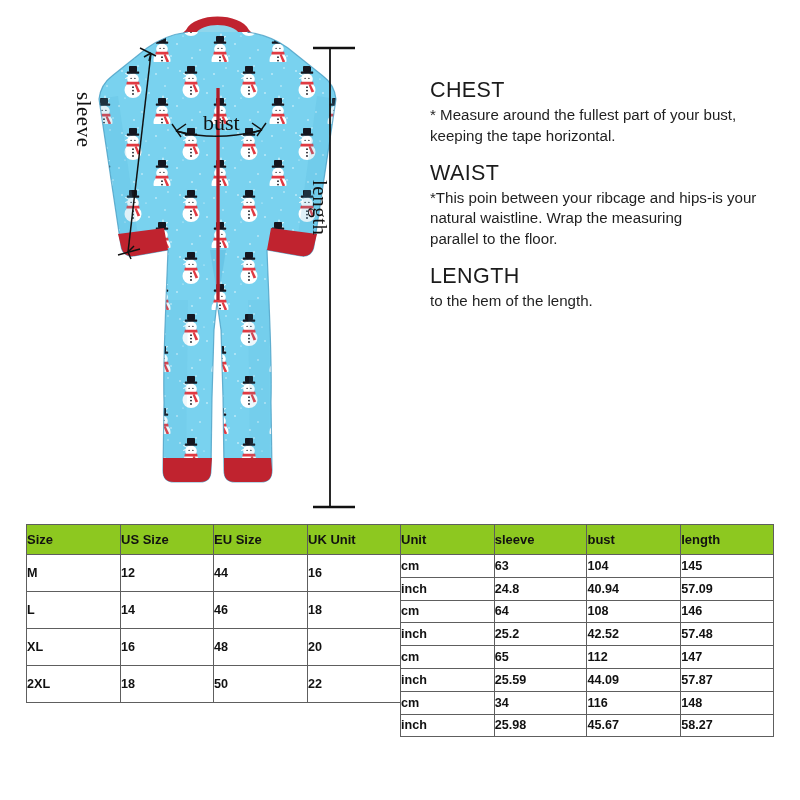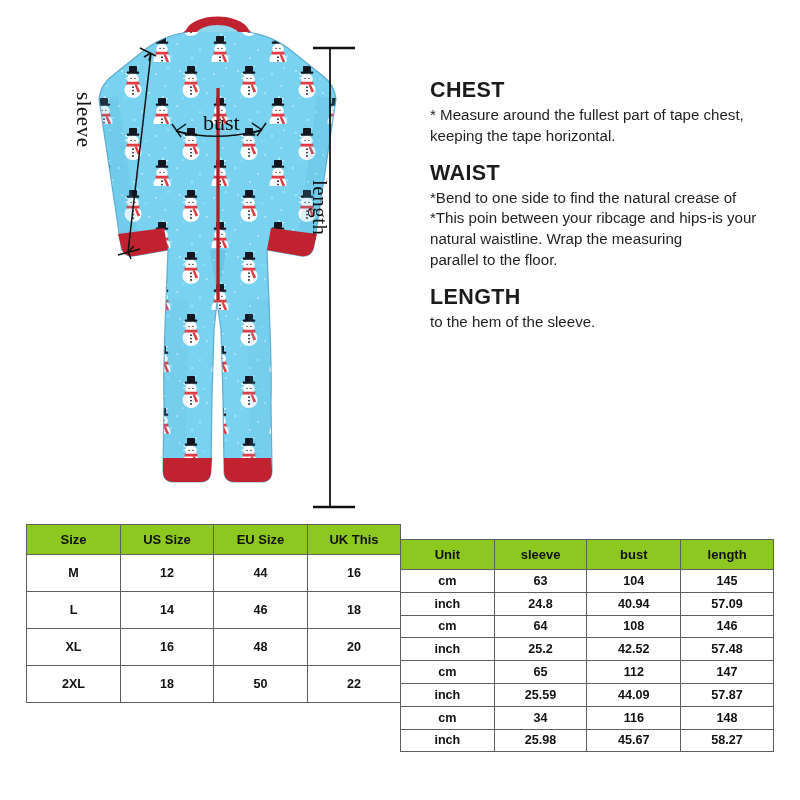--- a/index.html
+++ b/index.html
@@ -25,40 +25,40 @@
   #label-length {
     left: 332px; top: 180px; font-size: 21px; letter-spacing: .5px;
     transform: rotate(90deg); transform-origin: left top; white-space: nowrap;
   }
 
   
   #instructions { position: absolute; left: 430px; top: 78px; width: 350px; }
   .instr-block { margin-bottom: 14px; }
   .instr-title {
     font-size: 21.5px; color: #1b1b1b; letter-spacing: .4px;
-    margin-bottom: 2px; font-weight: 700;
+    margin-bottom: 2px; font-weight: 400;
   }
   .instr-body { font-size: 15.1px; color: #1f1f1f; line-height: 1.38; }
   .instr-body p { margin: 0; }
 
   
   #size-table-wrap { position: absolute; left: 26px; top: 524px; width: 748px; }
   table.size-table { border-collapse: collapse; table-layout: fixed; }
   .size-table td, .size-table th {
     border: 1px solid #5e5e5e;
-    text-align: center;
+    text-align: left;
     vertical-align: middle;
     font-size: 12.6px;
     font-weight: bold;
     color: #111;
     padding: 0;
   }
   .size-table th { background: #8dc820; height: 30px; font-size: 13px; }
   #tbl-left { position: absolute; left: 0; top: 0; }
-  #tbl-right { position: absolute; left: 374px; top: 15px; }
+  #tbl-right { position: absolute; left: 374px; top: 0; }
   .c-size { width: 94px; }
   .c-us   { width: 93px; }
   .c-eu   { width: 94px; }
   .c-uk   { width: 93px; }
   .c-unit { width: 94px; }
   .c-slv  { width: 93px; }
   .c-bust { width: 94px; }
   .c-len  { width: 93px; }
   .row-big td { height: 37px; }
   .row-sm td  { height: 22.8px; }
@@ -256,59 +256,58 @@
     <div class="meas-label" id="label-sleeve">sleeve</div>
     <div class="meas-label" id="label-bust">bust</div>
     <div class="meas-label" id="label-length">length</div>
   </div>
 
   <div id="instructions">
 
     <div class="instr-block">
       <div class="instr-title">CHEST</div>
       <div class="instr-body">
-        <p>* Measure around the fullest part of tape chest,</p>
+        <p>* Measure around the fullest part of your bust,</p>
         <p>keeping the tape horizontal.</p>
       </div>
     </div>
 
     <div class="instr-block">
       <div class="instr-title">WAIST</div>
       <div class="instr-body">
-        <p>*Bend to one side to find the natural crease of</p>
         <p>*This poin between your ribcage and hips-is your</p>
         <p>natural waistline. Wrap the measuring</p>
         <p>parallel to the floor.</p>
       </div>
     </div>
 
     <div class="instr-block">
       <div class="instr-title">LENGTH</div>
       <div class="instr-body">
-        <p>to the hem of the sleeve.</p>
+        <p>to the hem of the length.</p>
       </div>
     </div>
 
   </div>
 
   <div id="size-table-wrap">
 
     <table class="size-table" id="tbl-left">
       <colgroup>
         <col class="c-size">
           <col class="c-us">
           <col class="c-eu">
           <col class="c-uk">
       </colgroup>
       <thead>
         <tr>
           <th>Size</th>
           <th>US Size</th>
           <th>EU Size</th>
-          <th>UK This</th>
+          <th>UK Unit</th>
         </tr>
       </thead>
       <tbody>
         <tr class="row-big">
           <td>M</td>
           <td>12</td>
           <td>44</td>
           <td>16</td>
         </tr>
         <tr class="row-big">

